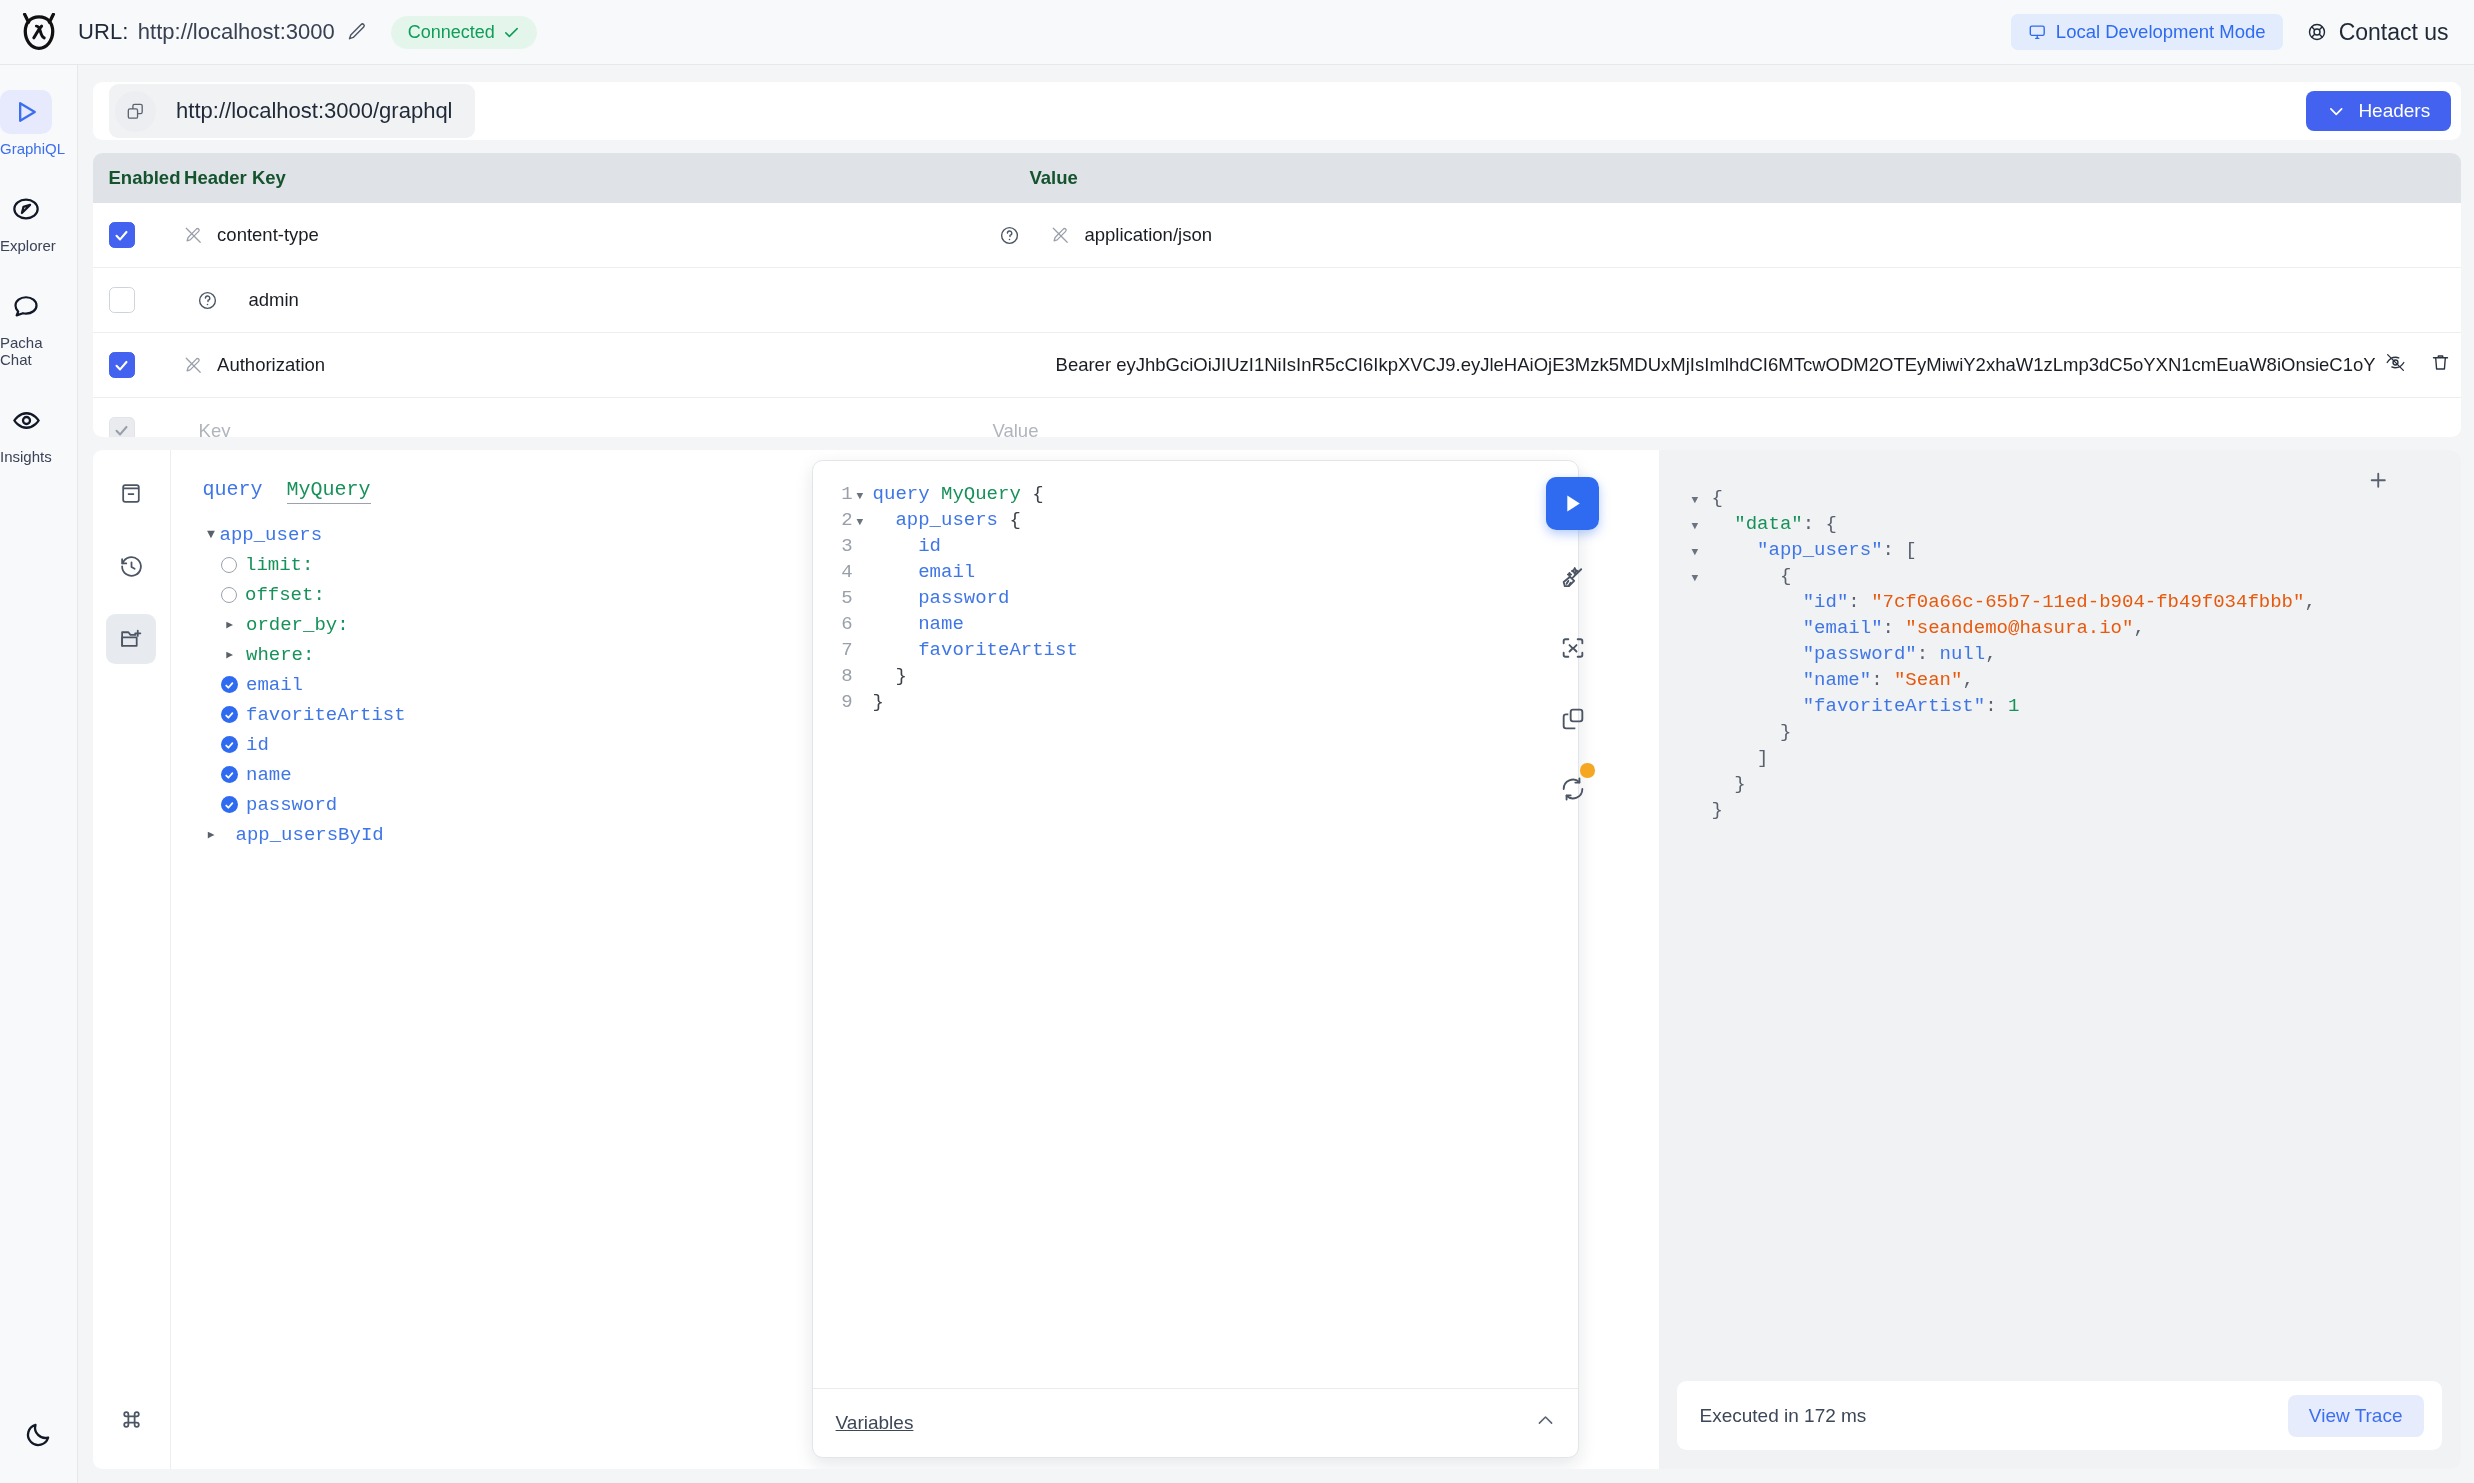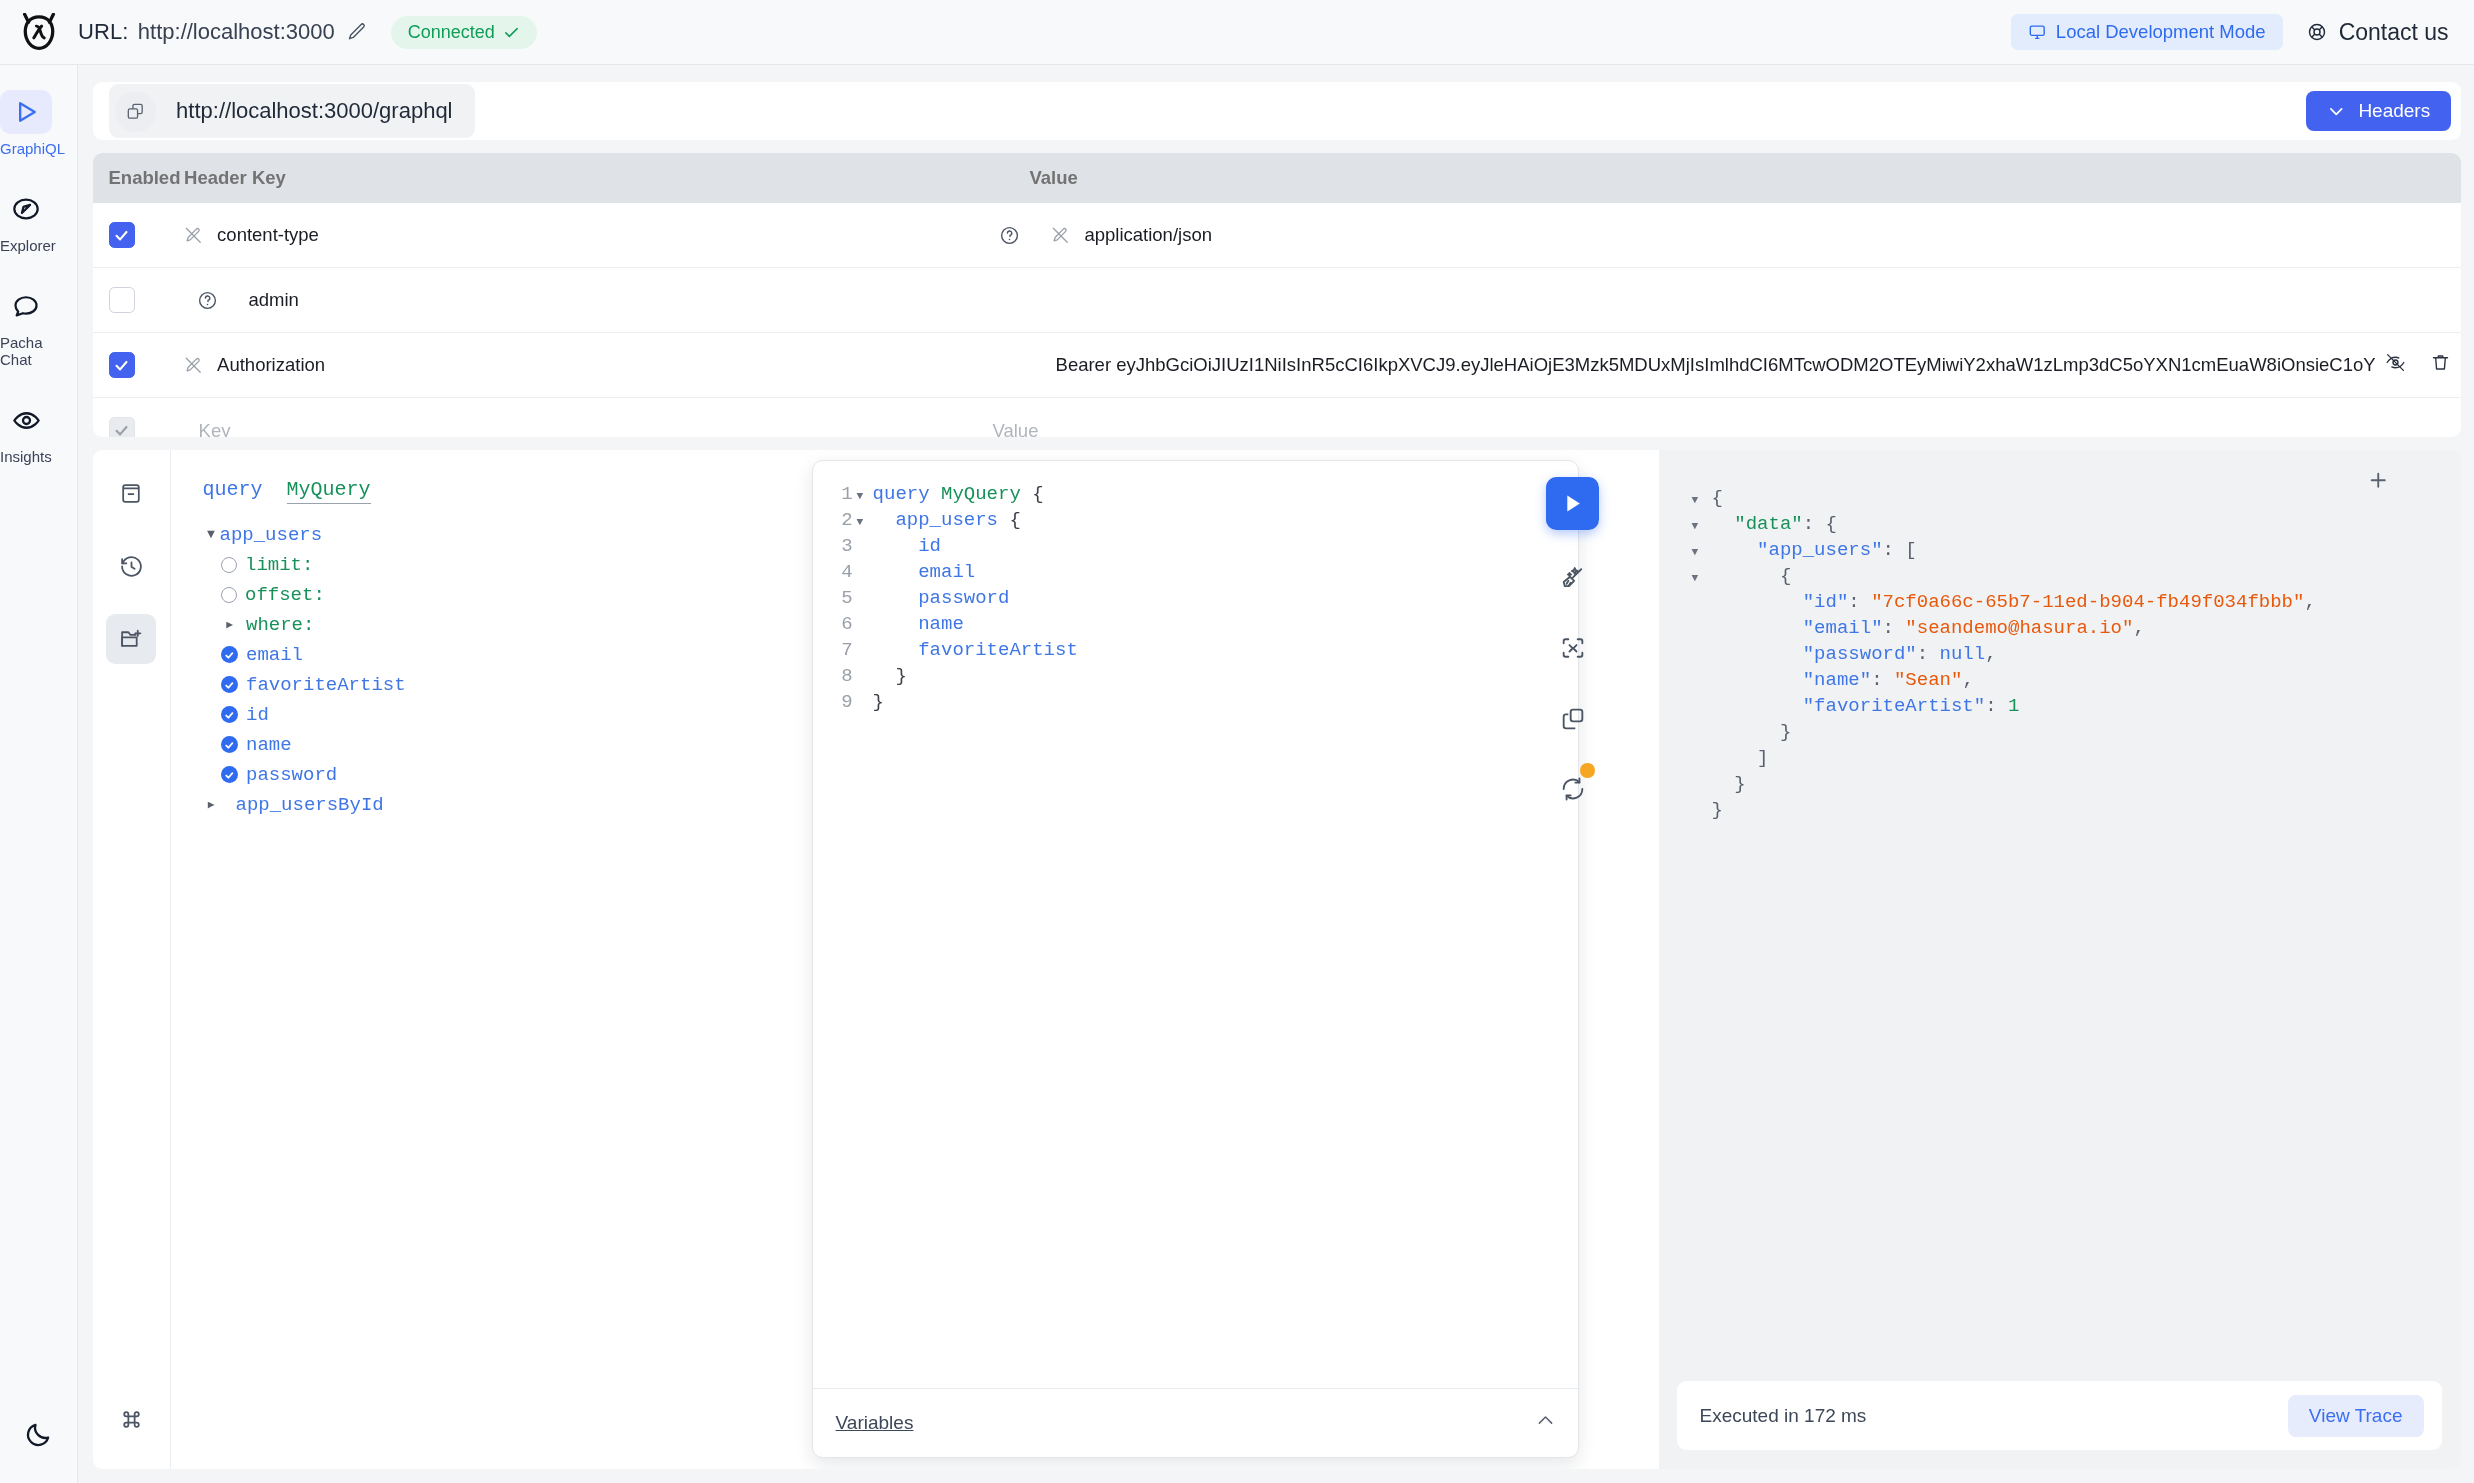--- a/index.html
+++ b/index.html
@@ -74,21 +74,21 @@
   .headers-btn {
     margin-left: auto; background: #4262ef; color: #fff; border: none;
     border-radius: 8px; padding: 9.3px 21px; font-size: 19px;
     display: flex; align-items: center; gap: 13.2px; cursor: pointer;
   }
 
   
   .headerscard { background: #fff; border-radius: 9.3px; flex: 0 0 284px; overflow: hidden; }
   .ht-head {
     background: #dfe2e7; height: 50px; display: flex; align-items: center;
-    font-size: 18.5px; font-weight: bold; color: #737373;
+    font-size: 18.5px; font-weight: bold; color: #14532d;
   }
   .col-enabled { width: 85px; padding-left: 16px; flex: 0 0 85px; }
   .col-key { flex: 1 1 auto; min-width: 0; padding-left: 6.6px; display: flex; align-items: center; }
   .col-help { width: 59px; flex: 0 0 59px; display: flex; align-items: center; justify-content: center; }
   .col-val { flex: 2 1 0; min-width: 0; padding-left: 12px; display: flex; align-items: center; overflow: hidden; }
   .col-act { width: 86px; flex: 0 0 86px; display: flex; align-items: center; gap: 24px; justify-content: center; }
   .ht-row { height: 65px; display: flex; align-items: center; border-bottom: 0.7px solid #eceef1; font-size: 18.5px; color: #1a1d23; }
   .ht-row:last-child { border-bottom: none; }
   .cb {
     width: 26.4px; height: 26.4px; border-radius: 5.3px; border: 1.3px solid #cfd4dc; background: #fff;
@@ -464,20 +464,24 @@
             <div class="tnode ind1">
               <span class="ring"></span>
               <span class="field-green">limit:</span>
             </div>
             <div class="tnode ind1">
               <span class="ring"></span>
               <span class="field-green">offset:</span>
             </div>
             <div class="tnode ind1">
               <span class="tri right"></span>
+              <span class="field-green" style="margin-left:8px">order_by:</span>
+            </div>
+            <div class="tnode ind1">
+              <span class="tri right"></span>
               <span class="field-green" style="margin-left:8px">where:</span>
             </div>
             <div class="tnode ind1">
               <span class="chk">
                   <svg width="10.6" height="10.6" viewBox="0 0 24 24" fill="none" stroke="#fff" stroke-width="4" stroke-linecap="round" stroke-linejoin="round">
                     <path d="M5 12.5 10 17.5 19 7"></path>
                   </svg>
                 </span>
               <span class="field-blue">email</span>
             </div>

